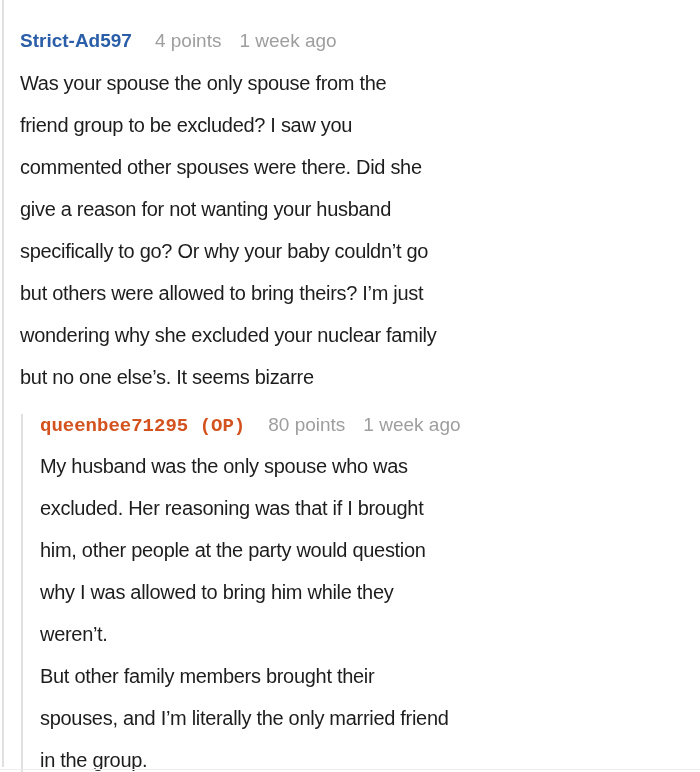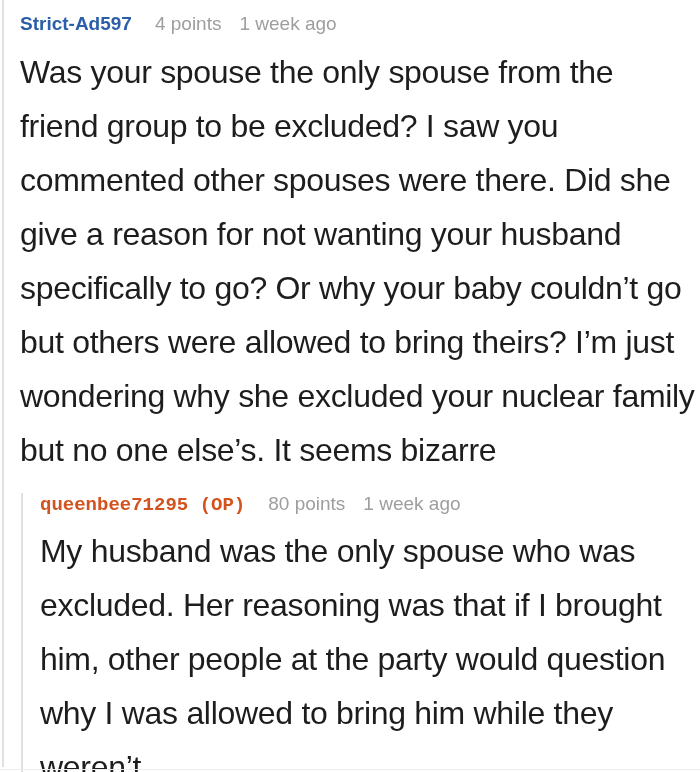--- a/index.html
+++ b/index.html
@@ -26,21 +26,21 @@
     width:2px;
     background:var(--thread-line-color);
   }
   .bottom-divider{
     position:absolute;
     left:0; right:0; bottom:2px;
     height:1px;
     background:var(--divider-color);
   }
   .comment{position:relative;}
-  .comment.top-level{padding-left:20px;padding-top:11px;}
+  .comment.top-level{padding-left:20px;padding-top:28px;}
   .comment.reply{margin-left:40px;margin-top:14px;}
   .comment.reply .reply-thread-line{
     position:absolute;
     left:-19px; top:2px; bottom:-6px;
     width:2px;
     background:var(--thread-line-color);
   }
   .comment-header{
     display:flex;
     align-items:baseline;
@@ -55,22 +55,22 @@
     cursor:pointer;
   }
   .comment.reply .username{color:var(--username-op-color);font-family:Liberation Mono, monospace;}
   .points{
     color:var(--meta-color);
     margin-right:18px;
   }
   .timestamp{color:var(--meta-color);}
   .comment-body{
     margin-top:8px;
-    font-size:32px;
-    line-height:54px;
+    font-size:20px;
+    line-height:42px;
     letter-spacing:-0.3px;
     color:var(--body-color);
     white-space:pre;
   }
   .comment.reply .comment-body{margin-top:6px;}
 </style>
 </head>
 <body>
 
 <div class="page">

